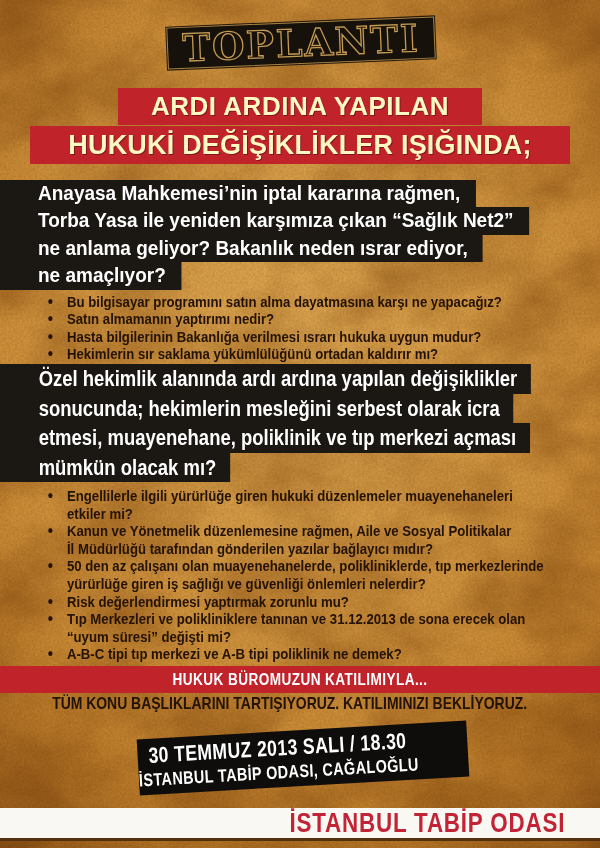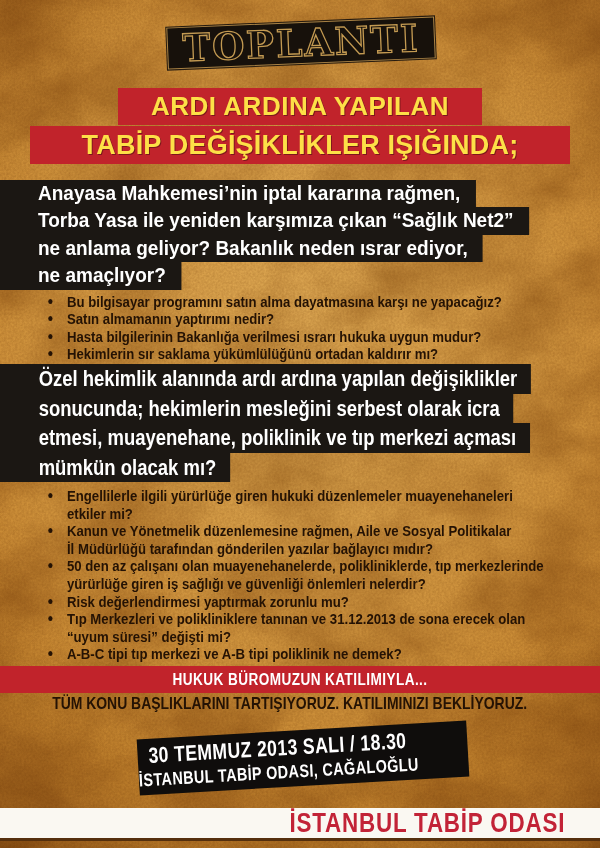--- a/index.html
+++ b/index.html
@@ -20,21 +20,21 @@
     transform:rotate(-2.4deg);display:flex;align-items:center;justify-content:center;
     box-shadow:0 0 0 1px rgba(23,17,11,.9);
   }
   .stamp-text{
     font-family:"DejaVu Serif",serif;font-weight:bold;font-size:37px;line-height:37px;
     color:#17110b;-webkit-text-stroke:1.3px #c39a52;letter-spacing:2px;transform:scaleY(1.02);
     white-space:nowrap;
   }
 
   .hl{position:absolute;background:#c1232b;display:flex;align-items:center;justify-content:center;}
-  .hl span{color:#fde047;font-weight:bold;white-space:nowrap;text-shadow:1px 1px 0 rgba(0,0,0,.35);}
+  .hl span{color:#fef9c3;font-weight:bold;white-space:nowrap;text-shadow:1px 1px 0 rgba(0,0,0,.35);}
   .hl1{left:118px;top:88px;width:364px;height:37px;}
   .hl1 span{font-size:26px;letter-spacing:.5px;}
   .hl2{left:30px;top:126px;width:540px;height:38px;}
   .hl2 span{font-size:27px;letter-spacing:.2px;}
 
   .block{position:absolute;left:0;transform-origin:0 0;}
   .block .bline{display:table;background:#1b1713;color:#ffffff;font-weight:bold;
     padding:0 16px 0 40px;white-space:nowrap;}
   .block1{top:180px;transform:scaleX(.95);}
   .block1 .bline{font-size:20px;line-height:27.4px;}
@@ -91,21 +91,21 @@
   <div class="vignette"></div>
 
   <div class="stamp">
     <span class="stamp-text">TOPLANTI</span>
   </div>
 
   <div class="hl hl1">
     <span>ARDI ARDINA YAPILAN</span>
   </div>
   <div class="hl hl2">
-    <span>TABİP DEĞİŞİKLİKLER IŞIĞINDA;</span>
+    <span>HUKUKİ DEĞİŞİKLİKLER IŞIĞINDA;</span>
   </div>
 
   <div class="block block1">
     <div class="bline">Anayasa Mahkemesi’nin iptal kararına rağmen,</div>
     <div class="bline">Torba Yasa ile yeniden karşımıza çıkan “Sağlık Net2”</div>
     <div class="bline">ne anlama geliyor? Bakanlık neden ısrar ediyor,</div>
     <div class="bline">ne amaçlıyor?</div>
   </div>
 
   <ul class="qlist list1">

